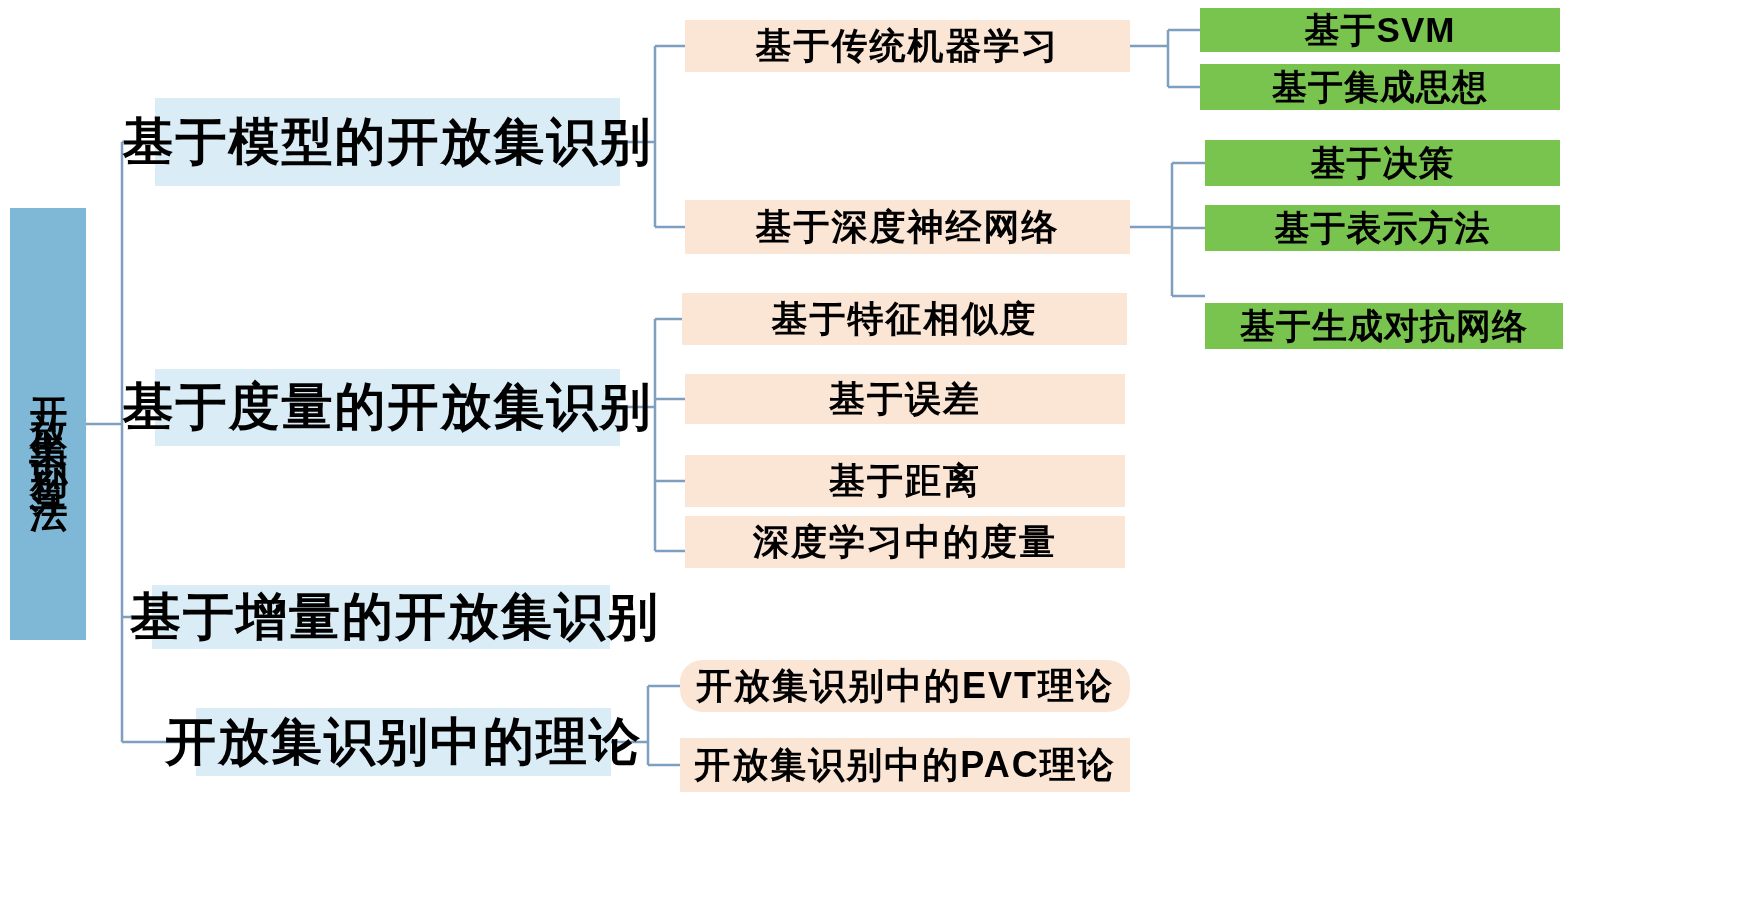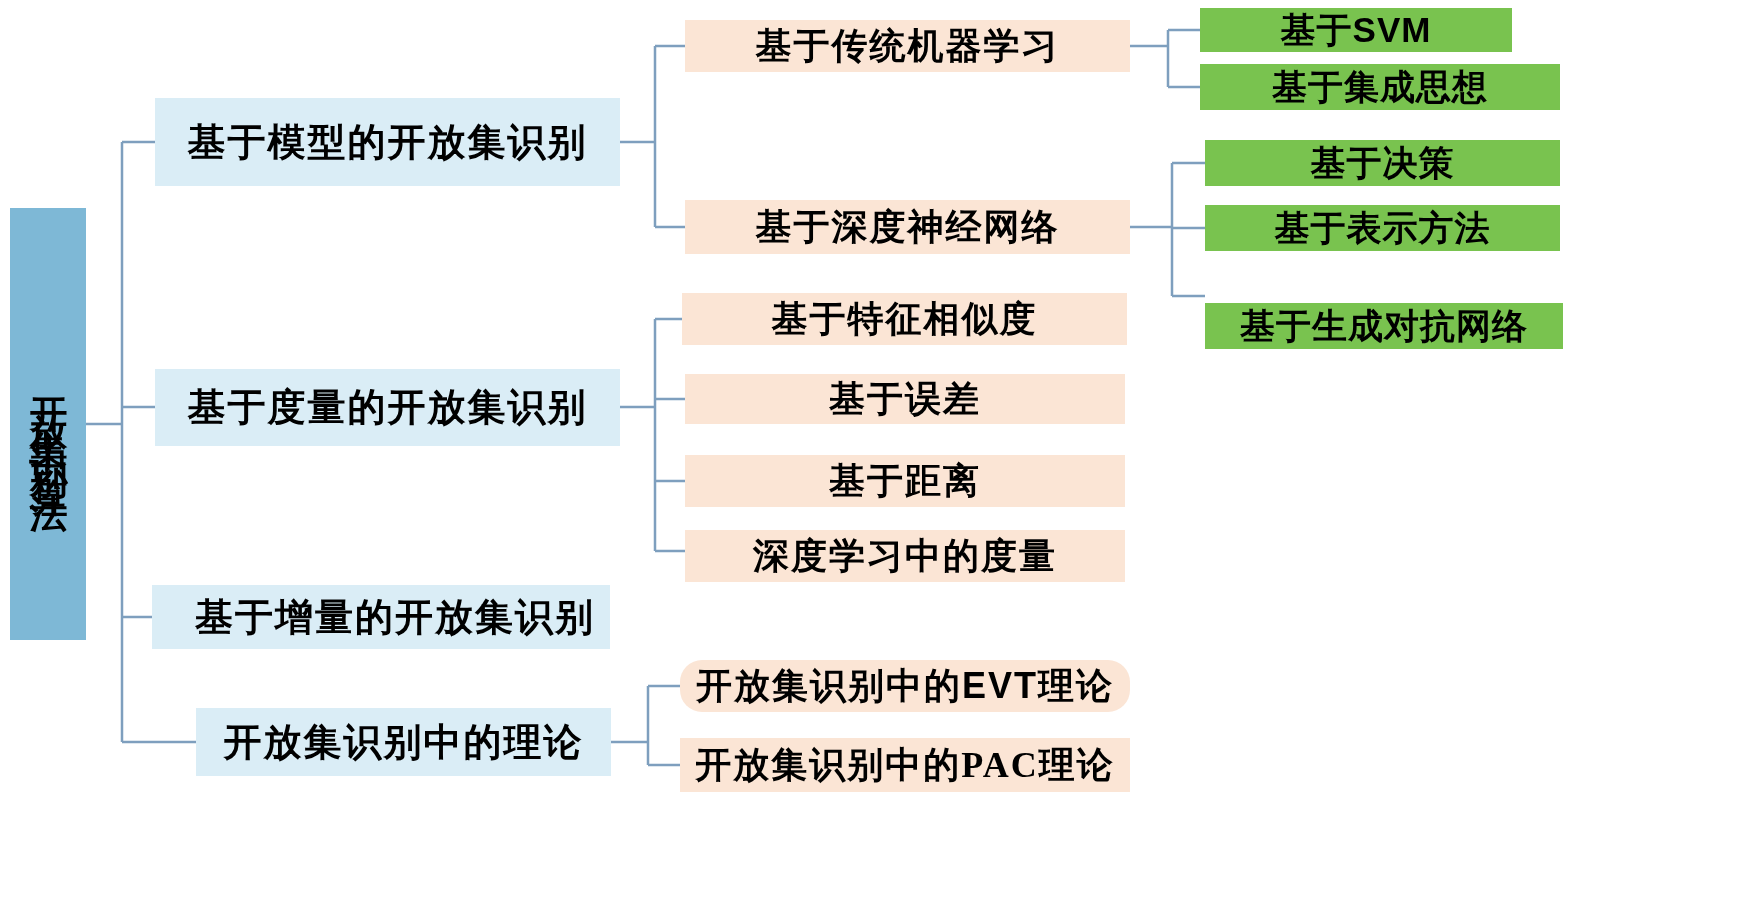--- a/index.html
+++ b/index.html
@@ -35,21 +35,21 @@
   }
   .root-node {
     background: #7EB8D6;
     writing-mode: vertical-rl;
     text-orientation: upright;
     font-size: 38px;
     letter-spacing: 16px;
   }
   .l1-node {
     background: #DAEDF6;
-    font-size: 38px;
+    font-size: 51px;
     letter-spacing: 2px;
   }
   .l2-node {
     background: #FBE5D5;
     font-size: 36px;
     letter-spacing: 2px;
   }
   .l3-node {
     background: #79C34F;
     font-size: 35px;
@@ -94,27 +94,27 @@
   <div class="node l1-node" style="left:196px; top:708px; width:415px; height:68px;">开放集识别中的理论</div>
 
   <div class="node l2-node" style="left:685px; top:200px; width:445px; height:54px;">基于深度神经网络</div>
 
   <div class="node l2-node" style="left:682px; top:293px; width:445px; height:52px;">基于特征相似度</div>
 
   <div class="node l2-node" style="left:685px; top:374px; width:440px; height:50px;">基于误差</div>
 
   <div class="node l2-node" style="left:685px; top:455px; width:440px; height:52px;">基于距离</div>
 
-  <div class="node l2-node" style="left:685px; top:530px; width:440px; height:52px;">深度学习中的度量</div>
+  <div class="node l2-node" style="left:685px; top:516px; width:440px; height:52px;">深度学习中的度量</div>
 
   <div class="node l2-node" style="left:680px; top:660px; width:450px; height:52px;border-radius:22px;">开放集识别中的EVT理论</div>
 
-  <div class="node l2-node" style="left:680px; top:738px; width:450px; height:54px;font-family:Liberation Serif, serif;">开放集识别中的PAC理论</div>
+  <div class="node l2-node" style="left:680px; top:738px; width:450px; height:54px;">开放集识别中的PAC理论</div>
 
-  <div class="node l3-node" style="left:1200px; top:8px; width:312px; height:44px;">基于SVM</div>
+  <div class="node l3-node" style="left:1200px; top:8px; width:360px; height:44px;">基于SVM</div>
 
   <div class="node l3-node" style="left:1205px; top:140px; width:355px; height:46px;">基于决策</div>
 
   <div class="node l3-node" style="left:1200px; top:64px; width:360px; height:46px;">基于集成思想</div>
 
   <div class="node l3-node" style="left:1205px; top:205px; width:355px; height:46px;">基于表示方法</div>
 
   <div class="node l3-node" style="left:1205px; top:273px; width:358px; height:46px;margin-top:30px;">基于生成对抗网络</div>
 
 </div>

